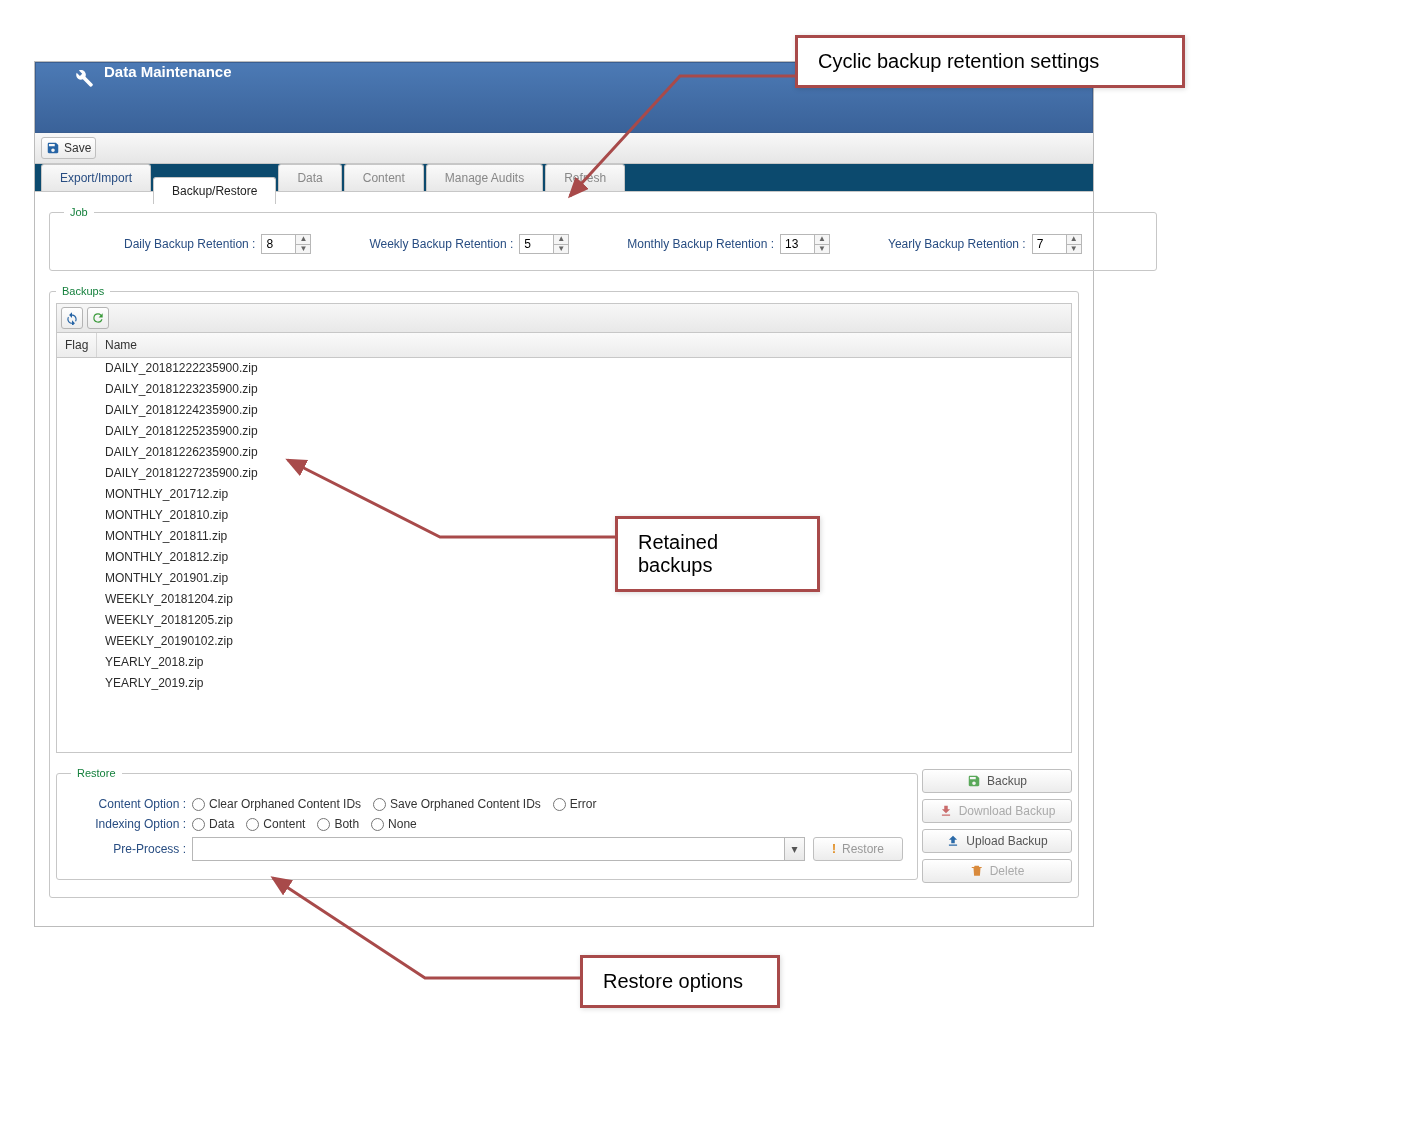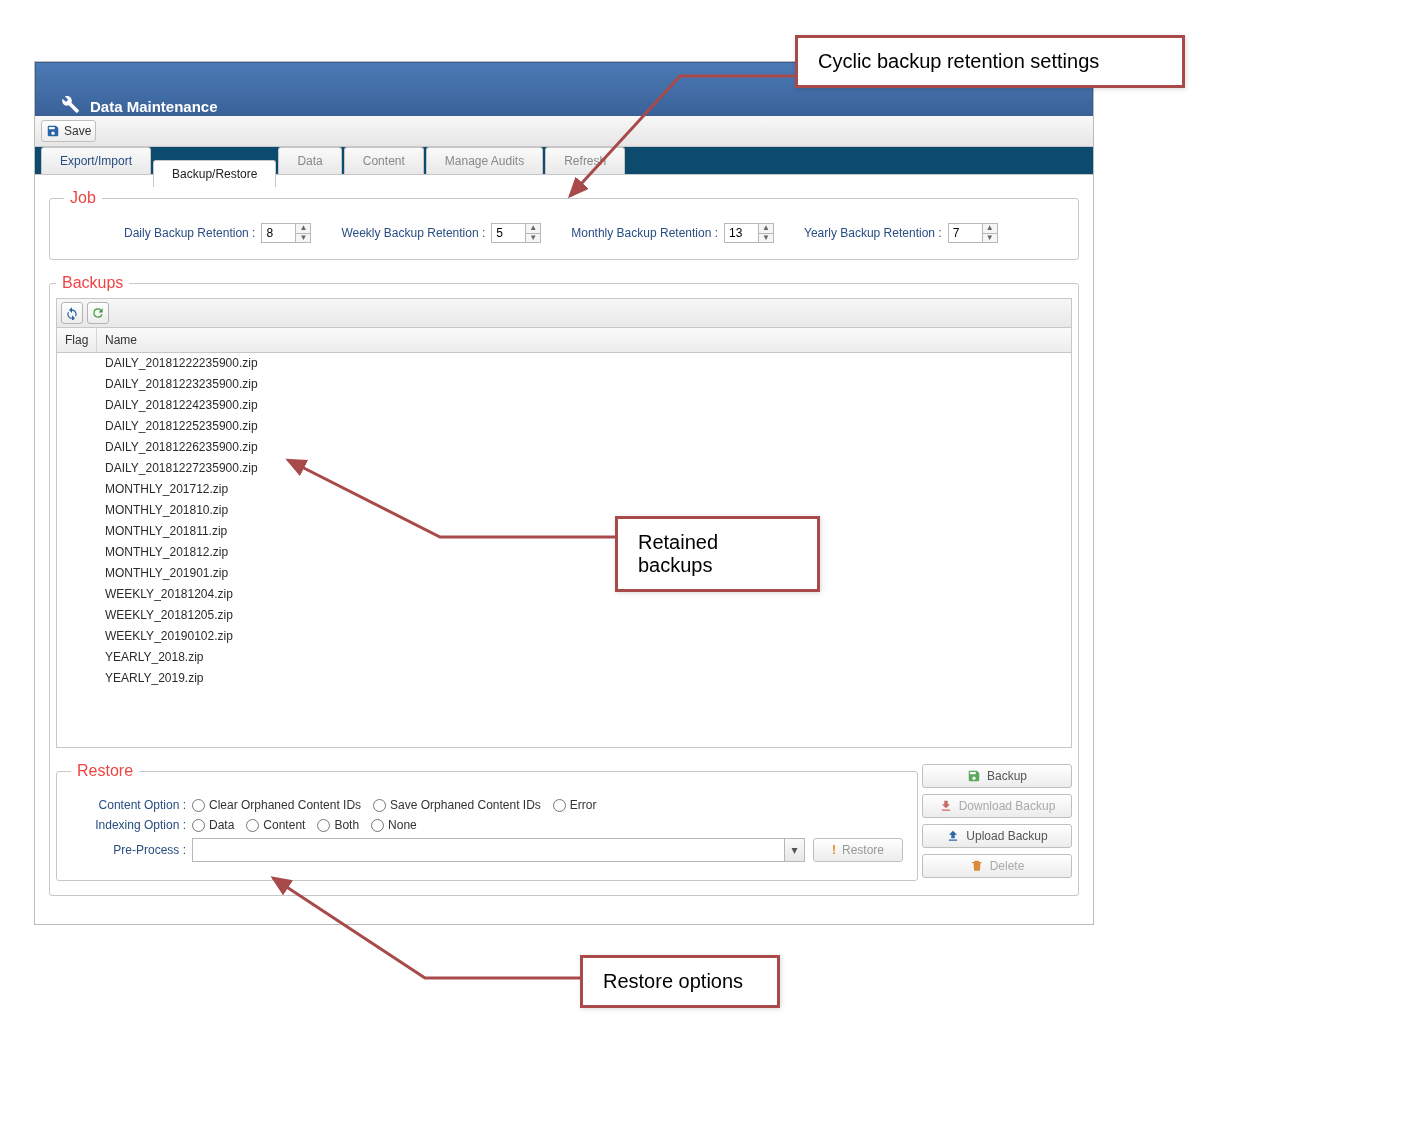--- a/index.html
+++ b/index.html
@@ -20,23 +20,23 @@
     left: 34px;
     top: 61px;
     width: 1060px;
     border: 1px solid #bcbcbc;
   }
   .app-header {
     background: #3e6aa3;
     background: linear-gradient(#4c7ab5, #3a6299);
     color: #ffffff;
     display: flex;
-    align-items: flex-end;
-    height: 54px;
-    padding: 0 18px;
+    align-items: flex-start;
+    height: 71px;
+    padding: 0 32px;
     border: 1px solid #3a5e90;
   }
   .app-header .wrench {
     width: 26px; height: 26px;
     margin-right: 10px;
     flex: 0 0 auto;
   }
   .app-header .title {
     font-size: 15px;
     font-weight: bold;
@@ -84,28 +84,28 @@
 
   .body-area { padding: 14px; background: #ffffff; }
 
   fieldset.group {
     border: 1px solid #c7c7c7;
     border-radius: 3px;
     margin: 0 0 14px 0;
     padding: 12px 14px;
   }
   fieldset.group > legend {
-    color: #ef4444;
-    font-size: 16px;
+    color: #15803d;
+    font-size: 11px;
     padding: 0 6px;
   }
 
   .job-row {
     display: flex;
-    gap: 30px;
+    gap: 58px;
     align-items: flex-end;
     padding: 4px 60px 4px 60px;
   }
   .field { display: flex; align-items: center; gap: 6px; white-space: nowrap; }
   .field label { color: #284d82; font-size: 12px; }
   .spinner {
     display: inline-flex;
     align-items: stretch;
   }
   .spinner input {

